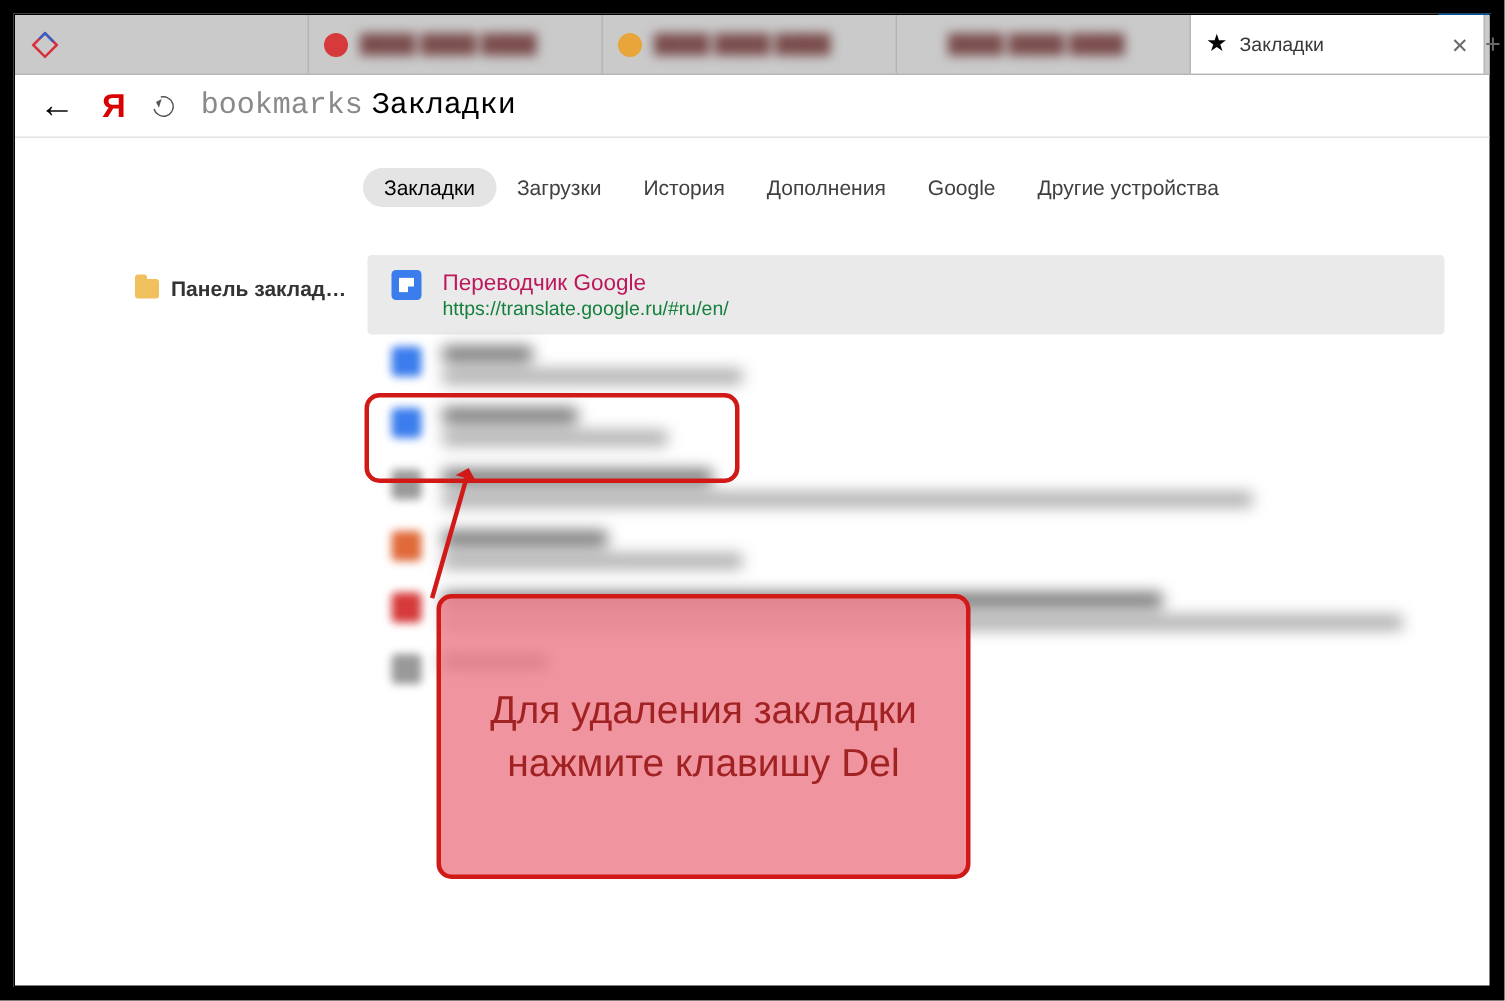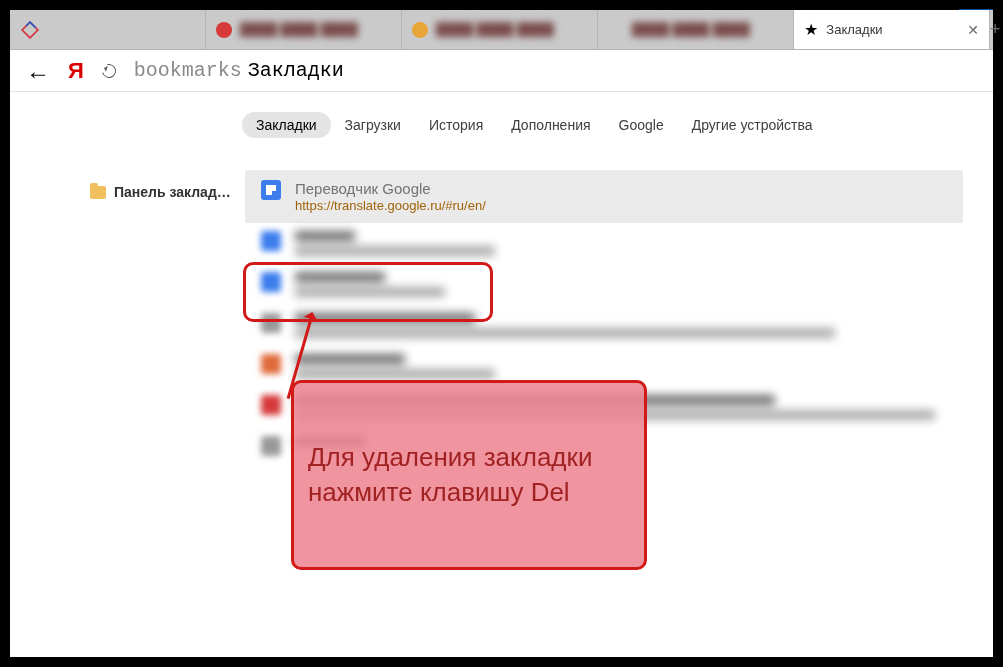--- a/index.html
+++ b/index.html
@@ -51,32 +51,32 @@
   .dd-caret { font-size: 10px; color: #555; margin-left: 2px; }
 
   .list { flex: 1; padding-top: 14px; padding-right: 30px; }
 
   .bm-row { display: flex; align-items: flex-start; gap: 14px; padding: 10px 16px; border-radius: 3px; }
   .bm-row.selected { background: #eaeaea; }
   .bm-icon { flex: 0 0 20px; height: 20px; border-radius: 3px; }
   .gt-icon { background: #3b7ded; display: flex; align-items: center; justify-content: center; }
   .gt-icon::after { content: ""; width: 10px; height: 10px; background: #fff; clip-path: polygon(0 0, 100% 0, 100% 60%, 60% 60%, 60% 100%, 0 100%); }
   .bm-text { display: flex; flex-direction: column; gap: 1px; }
-  .bm-title { font-size: 15px; color: #737373; }
-  .bm-url { font-size: 13px; color: #a16207; }
+  .bm-title { font-size: 15px; color: #be185d; }
+  .bm-url { font-size: 13px; color: #15803d; }
 
   .blur-row { display: flex; align-items: flex-start; gap: 14px; padding: 8px 16px; }
   .blur-icon { flex: 0 0 20px; height: 20px; border-radius: 3px; filter: blur(3px); }
   .blur-lines { display: flex; flex-direction: column; gap: 5px; filter: blur(5px); }
   .blur-line { height: 10px; border-radius: 2px; background: #6e6e6e; }
 
   .highlight-box { position: absolute; border: 3px solid #d11a18; border-radius: 10px; pointer-events: none; }
   .hb1 { left: 233px; top: 170px; width: 250px; height: 60px; }
 
-  .callout { position: absolute; left: 281px; top: 288px; width: 356px; height: 190px; background: rgba(237,132,143,0.86); border: 3px solid #d11a18; border-radius: 10px; display: flex; align-items: center; justify-content: center; font-size: 26px; color: #a02222; padding: 10px 14px; line-height: 1.35; }
+  .callout { position: absolute; left: 281px; top: 304px; width: 356px; height: 190px; background: rgba(237,132,143,0.86); border: 3px solid #d11a18; border-radius: 10px; display: flex; align-items: center; justify-content: center; text-align: center; font-size: 26px; color: #a02222; padding: 10px 14px; line-height: 1.35; }
 
   .arrow { position: absolute; left: 300px; top: 225px; width: 3px; height: 85px; background: #d11a18; transform: rotate(16deg); transform-origin: top; }
   .arrow::before { content: ""; position: absolute; top: -2px; left: -6px; border: 7px solid transparent; border-bottom-color: #d11a18; transform: translateY(-10px); }
 </style>
 </head>
 <body>
 
 <div class="window">
   <div class="titlebar-top"></div>
 

